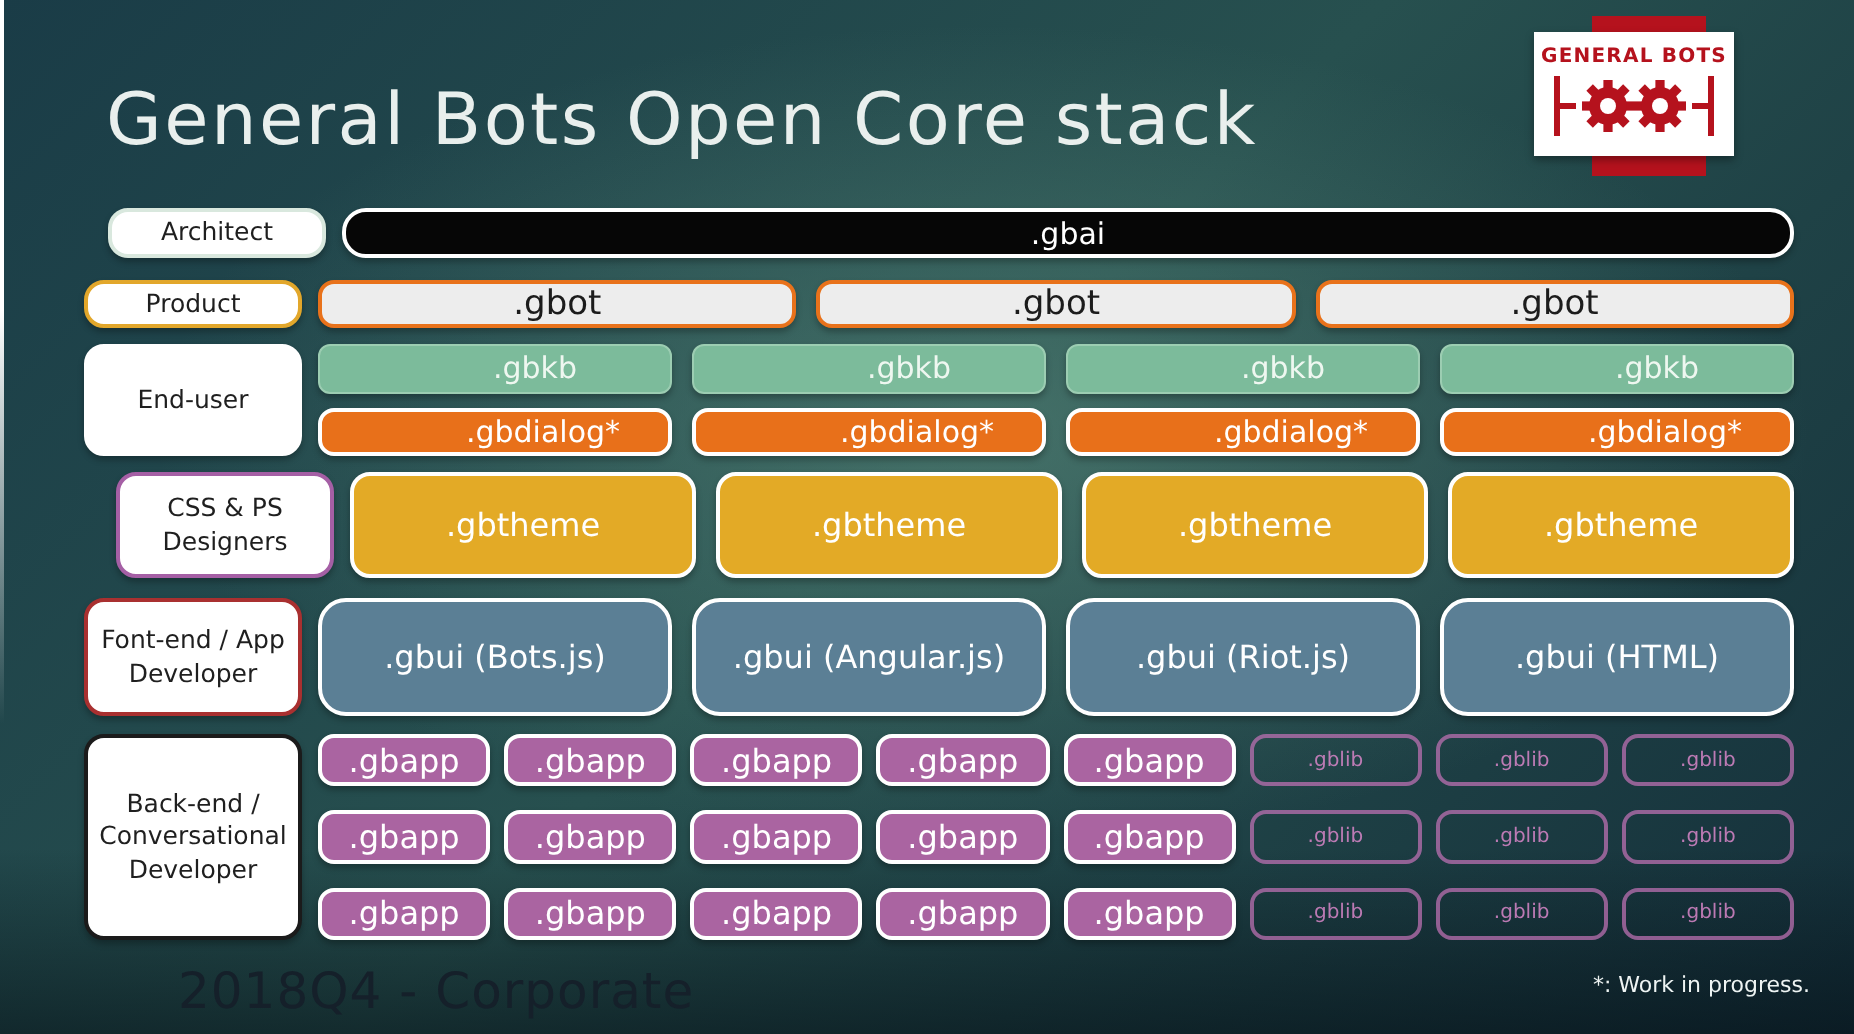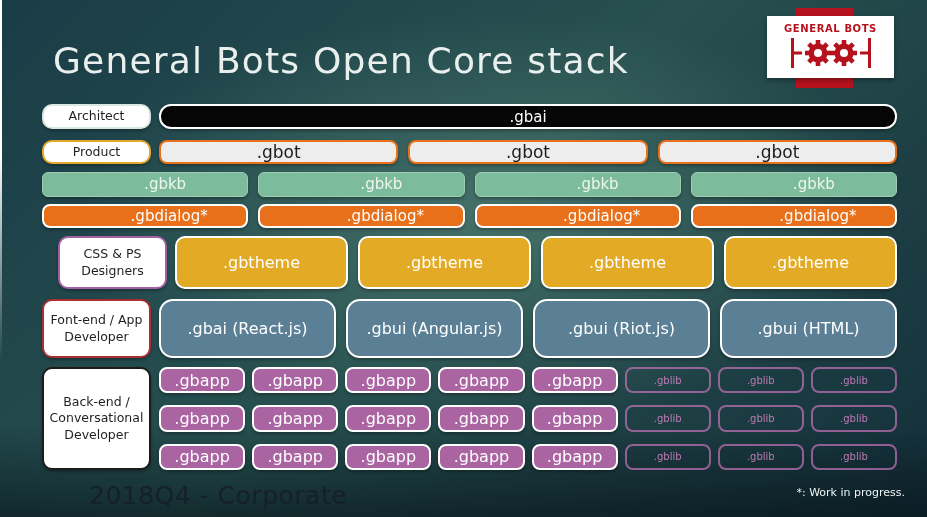--- a/index.html
+++ b/index.html
@@ -10,21 +10,21 @@
       radial-gradient(ellipse 62% 55% at 53% 42%, rgba(98,146,130,0.50), rgba(0,0,0,0) 72%),
       linear-gradient(to bottom, rgba(0,0,0,0) 82%, rgba(3,12,18,0.55) 100%),
       linear-gradient(135deg,#1a3c47 0%,#27504f 48%,#142f3a 100%);
   }
   .left-edge{position:absolute;left:0;top:0;width:2px;height:100%;
     background:linear-gradient(to bottom,#ffffff 0%,#ffffff 30%,rgba(255,255,255,0) 70%);}
   .title{position:absolute;left:53px;top:40px;font-size:36px;letter-spacing:1.2px;
     color:#e9efed;white-space:nowrap;}
   
   .logo-stripe{position:absolute;left:796px;top:8px;width:57px;height:80px;background:#b5121d;}
-  .logo-card{position:absolute;left:767px;top:16px;width:127px;height:62px;background:#ffffff;
+  .logo-card{position:absolute;left:767px;top:16px;width:100px;height:62px;background:#ffffff;
     box-shadow:0 2px 4px rgba(0,0,0,0.35);display:flex;flex-direction:column;align-items:center;
     justify-content:center;gap:1px;}
   .logo-brand{font-size:10px;font-weight:bold;letter-spacing:0.6px;color:#b5121d;}
   
   .stack{position:absolute;left:42px;top:104px;width:855px;}
   .band{display:flex;align-items:stretch;}
   .band-label{width:109px;min-width:109px;margin-right:8px;background:#ffffff;border:2px solid #fff;
     border-radius:10px;display:flex;align-items:center;justify-content:center;text-align:center;
     color:#1f1f1f;font-size:12.5px;line-height:1.3;padding:1px 5px;box-sizing:border-box;
     box-shadow:0 2px 3px rgba(0,0,0,0.28);}
@@ -91,38 +91,39 @@
         <rect x="81" y="3" width="3" height="30"></rect>
         <rect x="73" y="16.5" width="11" height="3"></rect>
       </g>
       <use href="#gear" transform="translate(31,18)"></use>
       <use href="#gear" transform="translate(57,18)"></use>
     </svg>
   </div>
 
   <div class="stack">
       <div class="band band-architect">
-        <div class="band-label" style="border-color: rgb(217, 232, 222);">Architect</div>
+        <div class="band-label" style="border-color: rgb(217, 232, 222); margin-left: 12px;">Architect</div>
         <div class="band-rows">
           <div class="cells">
             <div class="cell k-gbai">.gbai</div>
           </div>
         </div>
       </div>
       <div class="band band-product">
         <div class="band-label" style="border-color: rgb(226, 167, 43);">Product</div>
         <div class="band-rows">
           <div class="cells">
             <div class="cell k-gbot">.gbot</div>
             <div class="cell k-gbot">.gbot</div>
             <div class="cell k-gbot">.gbot</div>
           </div>
         </div>
       </div>
       <div class="band band-enduser">
+        <div class="band-label" style="border-color: rgb(255, 255, 255);">End-user</div>
         <div class="band-rows">
           <div class="cells">
             <div class="cell k-gbkb">.gbkb</div>
             <div class="cell k-gbkb">.gbkb</div>
             <div class="cell k-gbkb">.gbkb</div>
             <div class="cell k-gbkb">.gbkb</div>
           </div>
           <div class="cells">
             <div class="cell k-gbdialog">.gbdialog*</div>
             <div class="cell k-gbdialog">.gbdialog*</div>
@@ -139,21 +140,21 @@
             <div class="cell k-gbtheme">.gbtheme</div>
             <div class="cell k-gbtheme">.gbtheme</div>
             <div class="cell k-gbtheme">.gbtheme</div>
           </div>
         </div>
       </div>
       <div class="band band-frontend">
         <div class="band-label" style="border-color: rgb(169, 48, 48);">Font-end / App Developer</div>
         <div class="band-rows">
           <div class="cells">
-            <div class="cell k-gbui">.gbai (React.js)</div>
+            <div class="cell k-gbui">.gbui (Bots.js)</div>
             <div class="cell k-gbui">.gbui (Angular.js)</div>
             <div class="cell k-gbui">.gbui (Riot.js)</div>
             <div class="cell k-gbui">.gbui (HTML)</div>
           </div>
         </div>
       </div>
       <div class="band band-backend">
         <div class="band-label" style="border-color: rgb(27, 27, 27);">Back-end / Conversational Developer</div>
         <div class="band-rows">
           <div class="cells">

